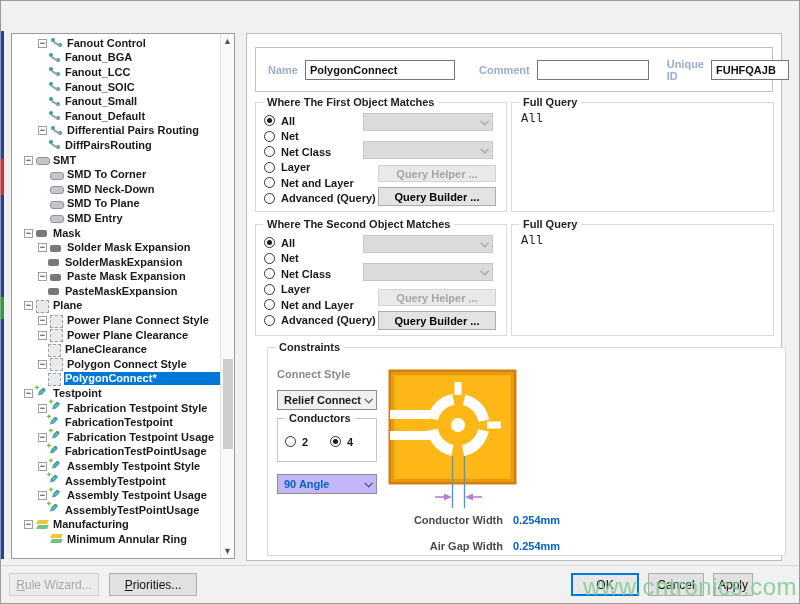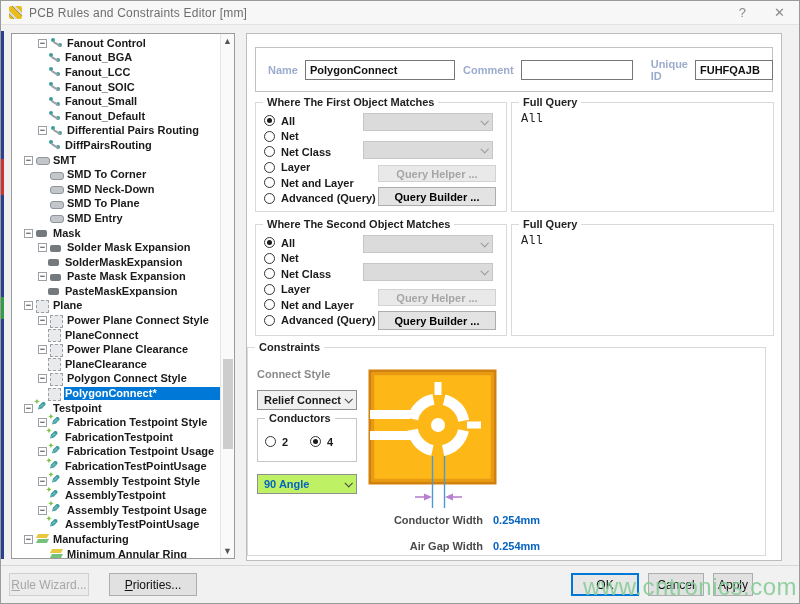--- a/index.html
+++ b/index.html
@@ -47,21 +47,21 @@
 
   
   .rightpanel { position:absolute; left:245px; top:32px; width:536px; height:528px; background:#fff; border:1px solid #bdbdbd; }
 
   .groupbox { position:absolute; border:1px solid #d9d9d9; background:#fff; }
   .glabel { position:absolute; top:-7px; left:7px; background:#fff; padding:0 4px; font-weight:700; color:#222; }
 
   .namebox { position:absolute; left:8px; top:13px; width:518px; height:45px; border:1px solid #c2c2c2; display:flex; align-items:center; padding:0 12px; }
   .flabel { color:#9caccc; font-weight:700; margin-right:7px; }
   .tinput { height:20px; border:1px solid #767676; background:#fff; font-family:"Liberation Sans",sans-serif; font-size:11px; font-weight:700; padding:0 4px; color:#111; }
-  .w-name { width:150px; margin-right:8px; } .w-comment { width:112px; margin-right:18px; } .w-uid { width:78px; }
+  .w-name { width:150px; margin-right:24px; } .w-comment { width:112px; margin-right:18px; } .w-uid { width:78px; }
 
   .radiorow { position:absolute; left:8px; display:flex; align-items:center; height:15px; font-weight:700; cursor:default; }
   .radio { flex:none; width:11px; height:11px; border:1px solid #333; border-radius:50%; margin-right:6px; background:#fff; position:relative; }
   .radio.on::after { content:""; position:absolute; left:2px; top:2px; width:5px; height:5px; border-radius:50%; background:#1a1a1a; }
 
   .dd { position:absolute; height:18px; border:1px solid #c6c6c6; background:#dbdbdb; }
   .dd .chev { position:absolute; right:5px; top:5px; width:6px; height:6px; border-right:1.6px solid #9a9a9a; border-bottom:1.6px solid #9a9a9a; transform:rotate(45deg) translateY(-1px); }
   .dd.enabled { background:#f0f0f0; border:1px solid #8f8f8f; }
   .dd.enabled .chev { border-color:#444; }
   .ddtext { position:absolute; left:6px; top:3px; font-weight:700; }
@@ -82,28 +82,20 @@
   .fbtn.disabled { color:#a6a6a6; border-color:#cfcfcf; background:#ececec; }
   .fbtn.focusblue { border:2px solid #0078d7; background:#e7e7e7; }
 
   .watermark { position:absolute; right:2px; bottom:2px; font-size:24px; font-weight:400; color:rgba(134,204,152,.9); z-index:20; pointer-events:none; letter-spacing:.5px; }
 </style>
 </head>
 <body>
 
 <div class="window">
 
-  <div class="titlebar">
-    <span class="appicon"></span>
-    <span class="title">PCB Rules and Constraints Editor [mm]</span>
-    <span class="tbtns">
-      <span class="tbtn">?</span>
-      <span class="tbtn">✕</span>
-    </span>
-  </div>
 
   <span class="edge blue"></span>
   <span class="edge red"></span>
   <span class="edge green"></span>
 
   <div class="treepanel">
     <div class="treerows">
         <div class="trow lv2">
           <span class="expander">−</span>
           <span class="ticon t-fanout"></span>
@@ -196,25 +188,20 @@
         </div>
         <div class="trow lv1">
           <span class="expander">−</span>
           <span class="ticon t-plane"></span>
           <span class="tlabel">Plane</span>
         </div>
         <div class="trow lv2">
           <span class="expander">−</span>
           <span class="ticon t-plane"></span>
           <span class="tlabel">Power Plane Connect Style</span>
-        </div>
-        <div class="trow lv3">
-          <span class="expander none"></span>
-          <span class="ticon t-plane"></span>
-          <span class="tlabel">PlaneConnect</span>
         </div>
         <div class="trow lv2">
           <span class="expander">−</span>
           <span class="ticon t-plane"></span>
           <span class="tlabel">Power Plane Clearance</span>
         </div>
         <div class="trow lv3">
           <span class="expander none"></span>
           <span class="ticon t-plane"></span>
           <span class="tlabel">PlaneClearance</span>
@@ -378,42 +365,42 @@
         </div>
       <button class="pbtn disabled" style="left:122px; top:64px; width:118px; height:17px;">Query Helper ...</button>
       <button class="pbtn" style="left:122px; top:86px; width:118px; height:19px;">Query Builder ...</button>
     </div>
 
     <div class="groupbox" style="left:264px; top:190px; width:263px; height:112px;">
       <span class="glabel">Full Query</span>
       <span class="fqtext">All</span>
     </div>
 
-    <div class="groupbox" style="left:0; top:313px; width:519px; height:209px;">
+    <div class="groupbox" style="left:20px; top:313px; width:519px; height:209px;">
       <span class="glabel">Constraints</span>
 
       <span class="conslabel" style="left:9px; top:20px;">Connect Style</span>
       <div class="dd enabled" style="left:9px; top:42px; width:100px; height:20px;">
         <span class="ddtext">Relief Connect</span>
         <span class="chev" style="top:6px;"></span>
       </div>
 
       <div class="groupbox" style="left:9px; top:70px; width:100px; height:44px; border-color:#c6c6c6;">
         <span class="glabel">Conductors</span>
         <div class="radiorow" style="left:7px; top:15px;">
             <span class="radio"></span>
             <span>2</span>
           </div>
         <div class="radiorow" style="left:52px; top:15px;">
             <span class="radio on"></span>
             <span>4</span>
           </div>
       </div>
 
-      <div class="dd enabled" style="left:9px; top:126px; width:100px; height:20px; background:#bef264;padding-left:19px;">
+      <div class="dd enabled" style="left:9px; top:126px; width:100px; height:20px; background:#c4b5fd;padding-left:19px;">
         <span class="ddtext blue">90 Angle</span>
         <span class="chev" style="top:6px;"></span>
       </div>
 
       <svg style="position:absolute; left:112px; top:13px;" width="160" height="150" viewBox="0 0 160 150">
         <rect x="10" y="10" width="125" height="112" fill="#FDB717" stroke="#D2800D" stroke-width="3"></rect>
         <rect x="13" y="13" width="119" height="106" fill="none" stroke="#E89B12" stroke-width="2.5"></rect>
 
         <rect x="10" y="49" width="40" height="9" fill="#fff"></rect>
         <rect x="10" y="70" width="40" height="9" fill="#fff"></rect>
@@ -434,21 +421,21 @@
       </svg>
 
       <span class="mlabel" style="left:123px; top:166px; width:112px; text-align:right;">Conductor Width</span>
       <span class="mvalue" style="left:245px; top:166px;">0.254mm</span>
       <span class="mlabel" style="left:123px; top:192px; width:112px; text-align:right;">Air Gap Width</span>
       <span class="mvalue" style="left:245px; top:192px;">0.254mm</span>
     </div>
   </div>
 
   <div class="footer">
-    <button class="fbtn disabled" style="left:8px; width:80px;"><u>R</u>ule Wizard...</button>
+    <button class="fbtn disabled" style="left:8px; width:90px;"><u>R</u>ule Wizard...</button>
     <button class="fbtn" style="left:108px; width:88px;"><u>P</u>riorities...</button>
     <button class="fbtn focusblue" style="left:570px; width:68px;">OK</button>
     <button class="fbtn" style="left:647px; width:56px;">Cancel</button>
     <button class="fbtn" style="left:712px; width:40px;">Apply</button>
   </div>
 
   <span class="watermark">www.cntronics.com</span>
 </div>
 
 </body></html>

